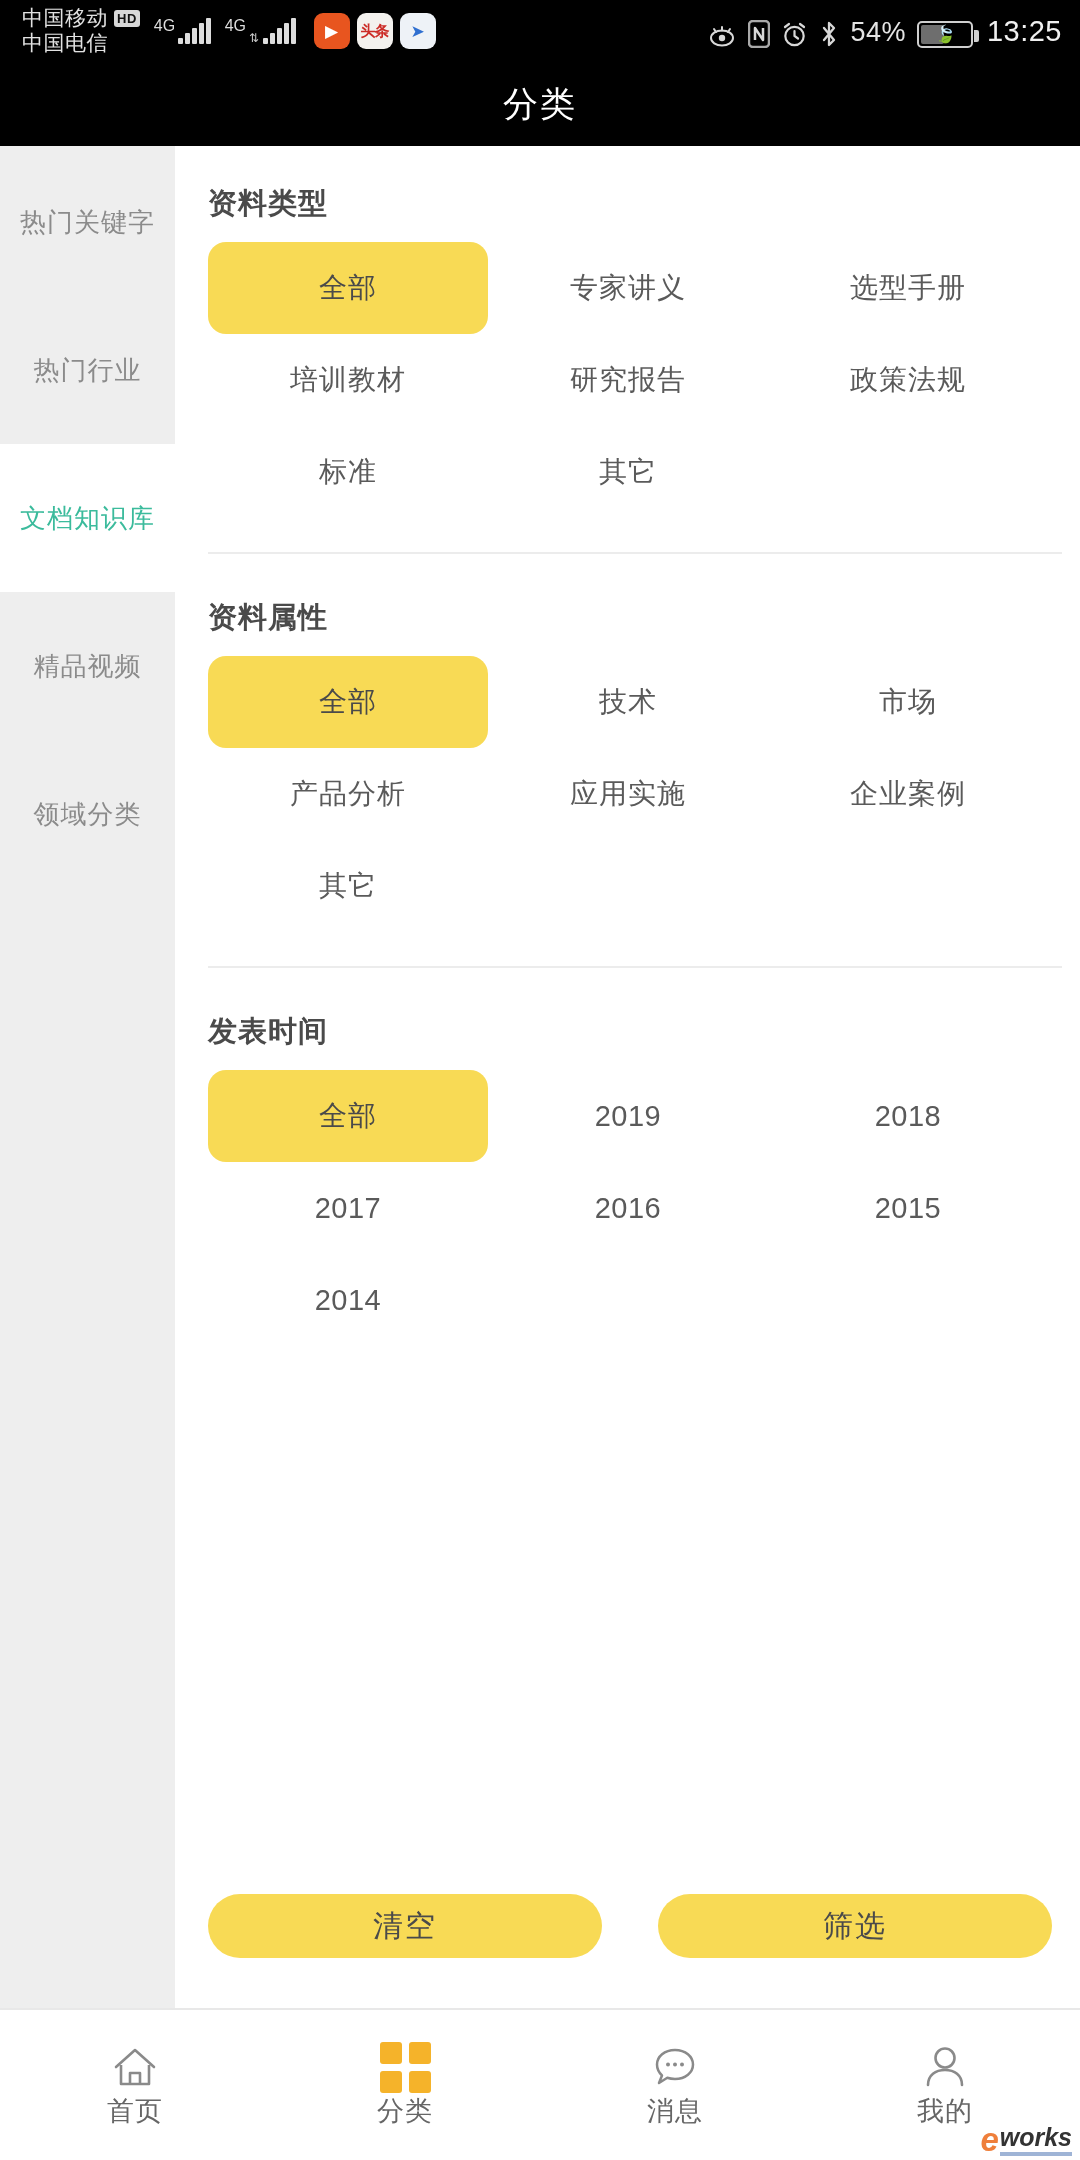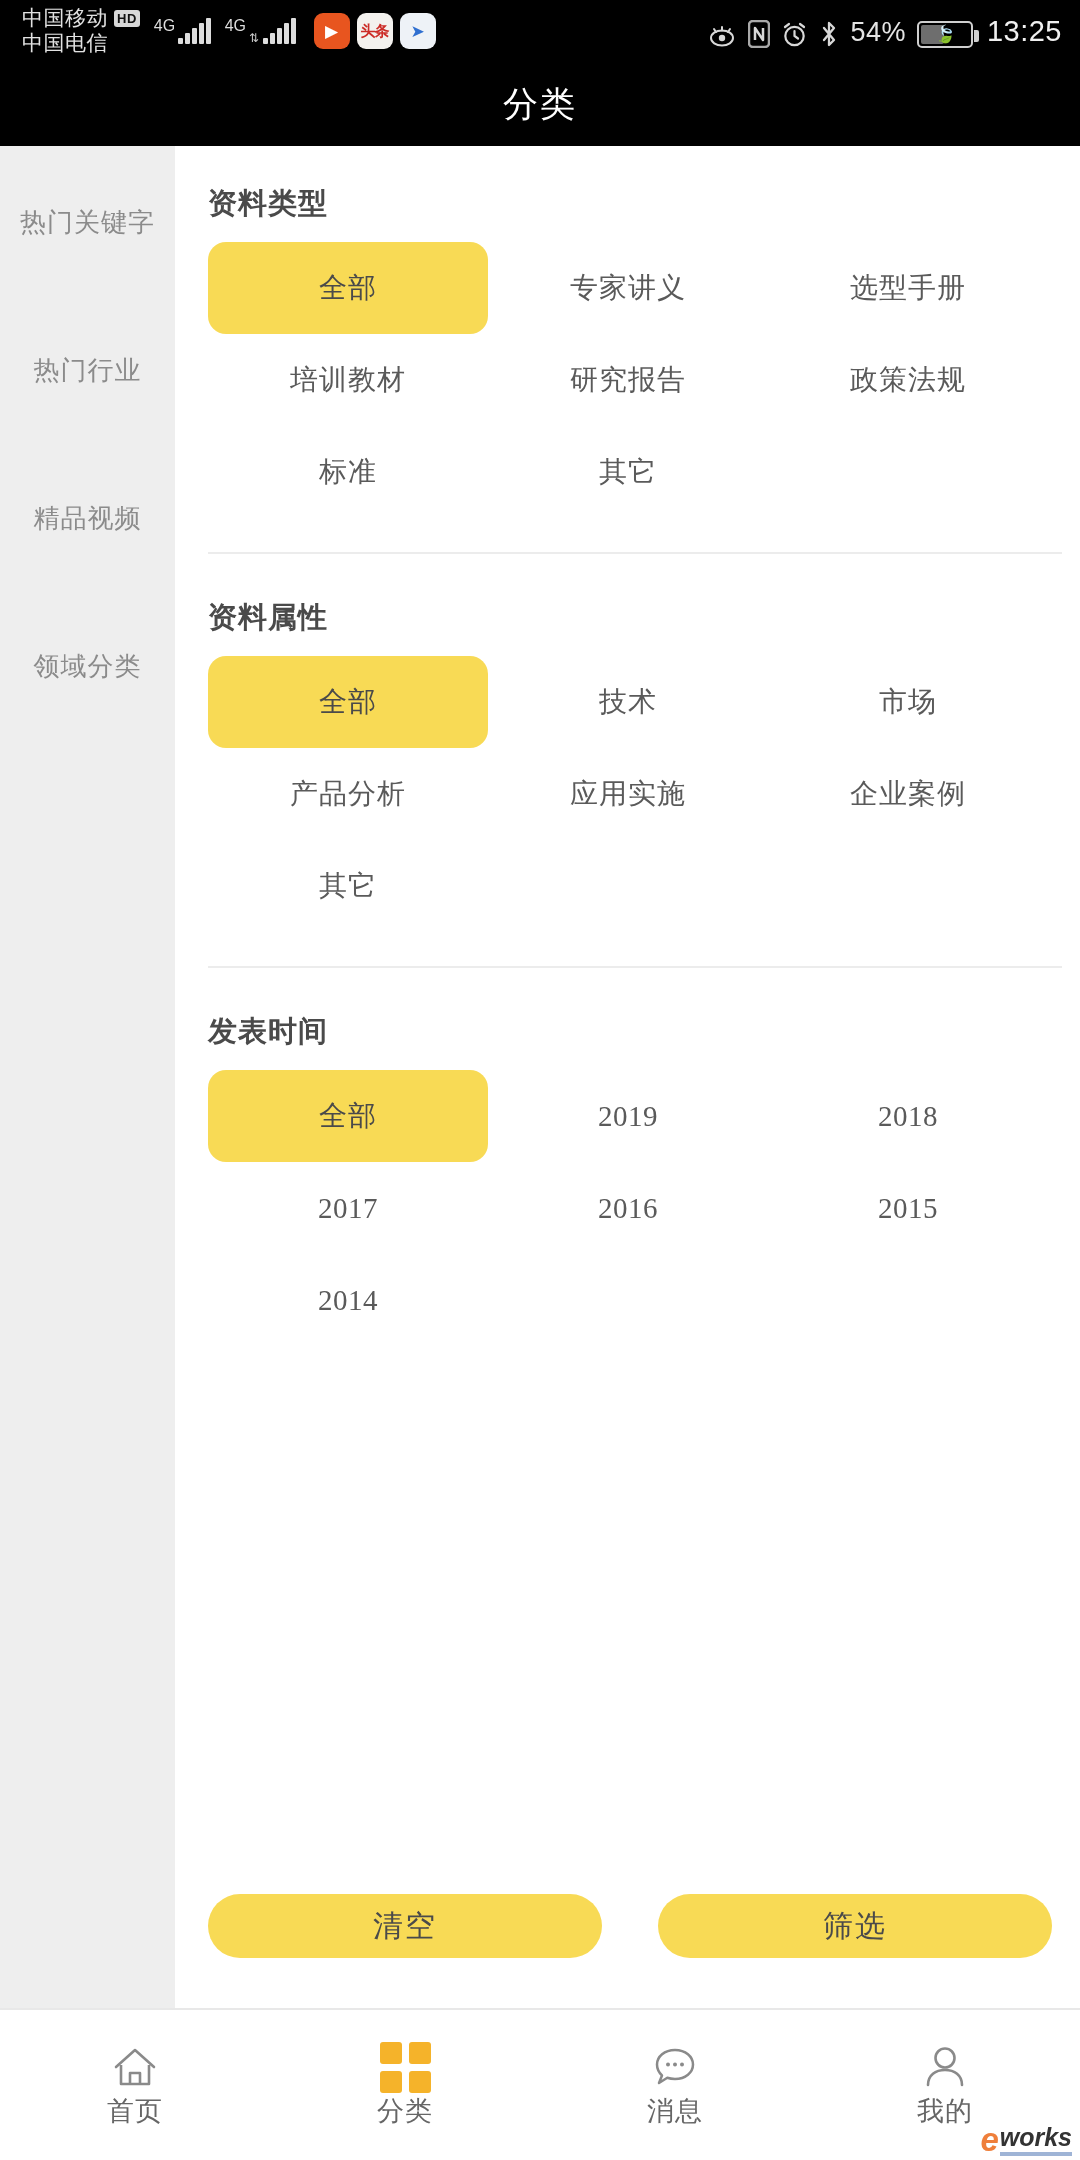--- a/index.html
+++ b/index.html
@@ -63,21 +63,21 @@
   
   .sidebar { width:175px; flex:0 0 175px; background:#eeeeee; display:flex; flex-direction:column; padding-top:2px; }
   .side-item {
     height:148px; display:flex; align-items:center; justify-content:center;
     font-size:26px; color:#8b8b8b; letter-spacing:1px; text-align:center;
   }
   .side-item.active { background:#ffffff; color:#3bbb9c; }
 
   
   .panel { flex:1 1 auto; background:#fff; display:flex; flex-direction:column; padding:0 0 0 0; }
-  .section { padding:0 32px 0 33px;font-family:Liberation Serif, serif; }
+  .section { padding:0 32px 0 33px; }
   .sec-title { font-size:29px; font-weight:bold; color:#4a4a4a; letter-spacing:1px; }
   .chip-grid { display:grid; grid-template-columns:repeat(3,1fr); }
   .chip {
     height:92px; display:flex; align-items:center; justify-content:center;
     font-size:28px; color:#5a5a5a; letter-spacing:1px; border-radius:18px;
   }
   .chip.num { font-size:29px; letter-spacing:0.5px; }
   .chip.selected { background:#f8da55; color:#4a4a4a; }
   .divider { height:2px; background:#ececec; margin:0 18px 0 33px; }
 
@@ -190,20 +190,23 @@
   </div>
 
   <div class="bodywrap">
     <div class="sidebar" id="sidebar">
         <div class="side-item">
           <span>热门关键字</span>
         </div>
         <div class="side-item">
           <span>热门行业</span>
         </div>
+        <div class="side-item active">
+          <span>文档知识库</span>
+        </div>
         <div class="side-item">
           <span>精品视频</span>
         </div>
         <div class="side-item">
           <span>领域分类</span>
         </div>
       </div>
     <div class="panel" id="panel">
         <div class="section" style="padding-top: 38px; padding-bottom: 34px;">
           <div class="sec-title" style="margin-bottom: 18px;">资料类型</div>

